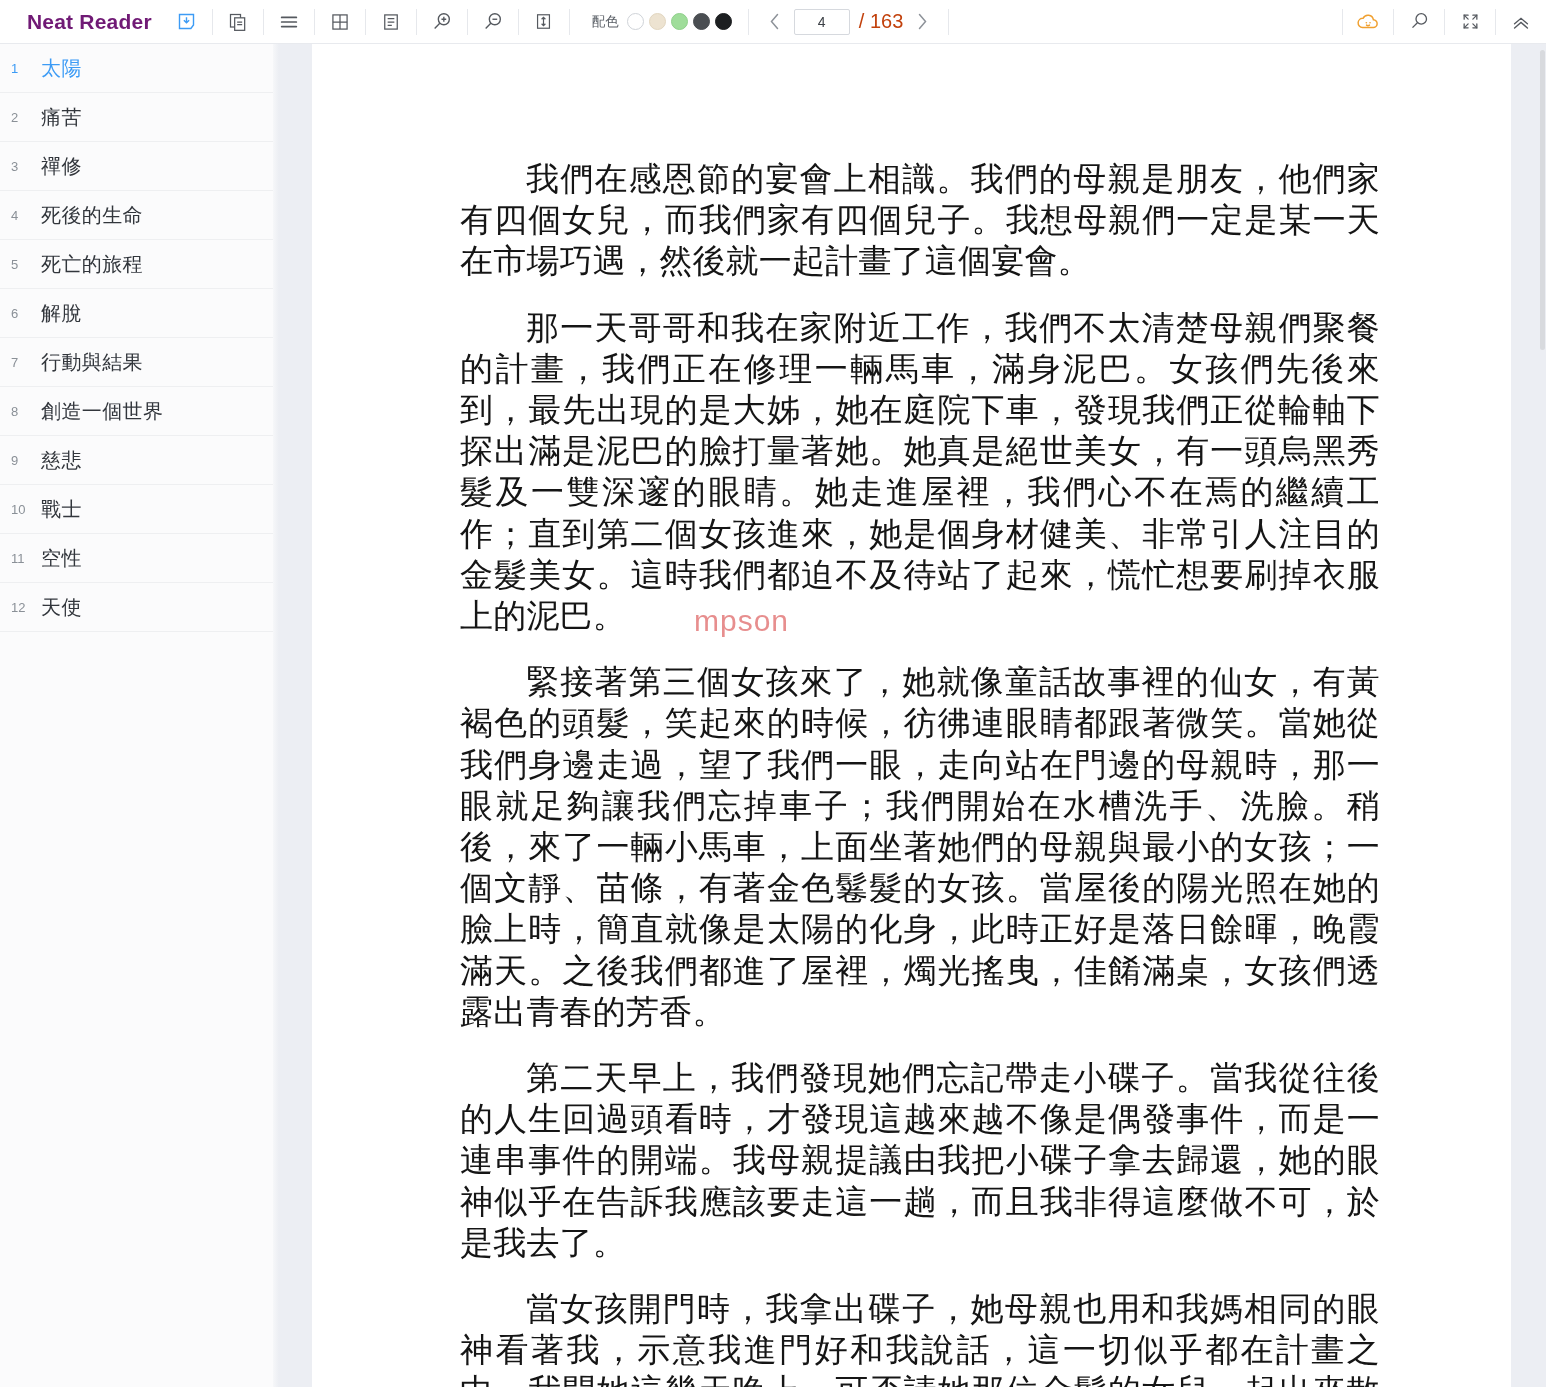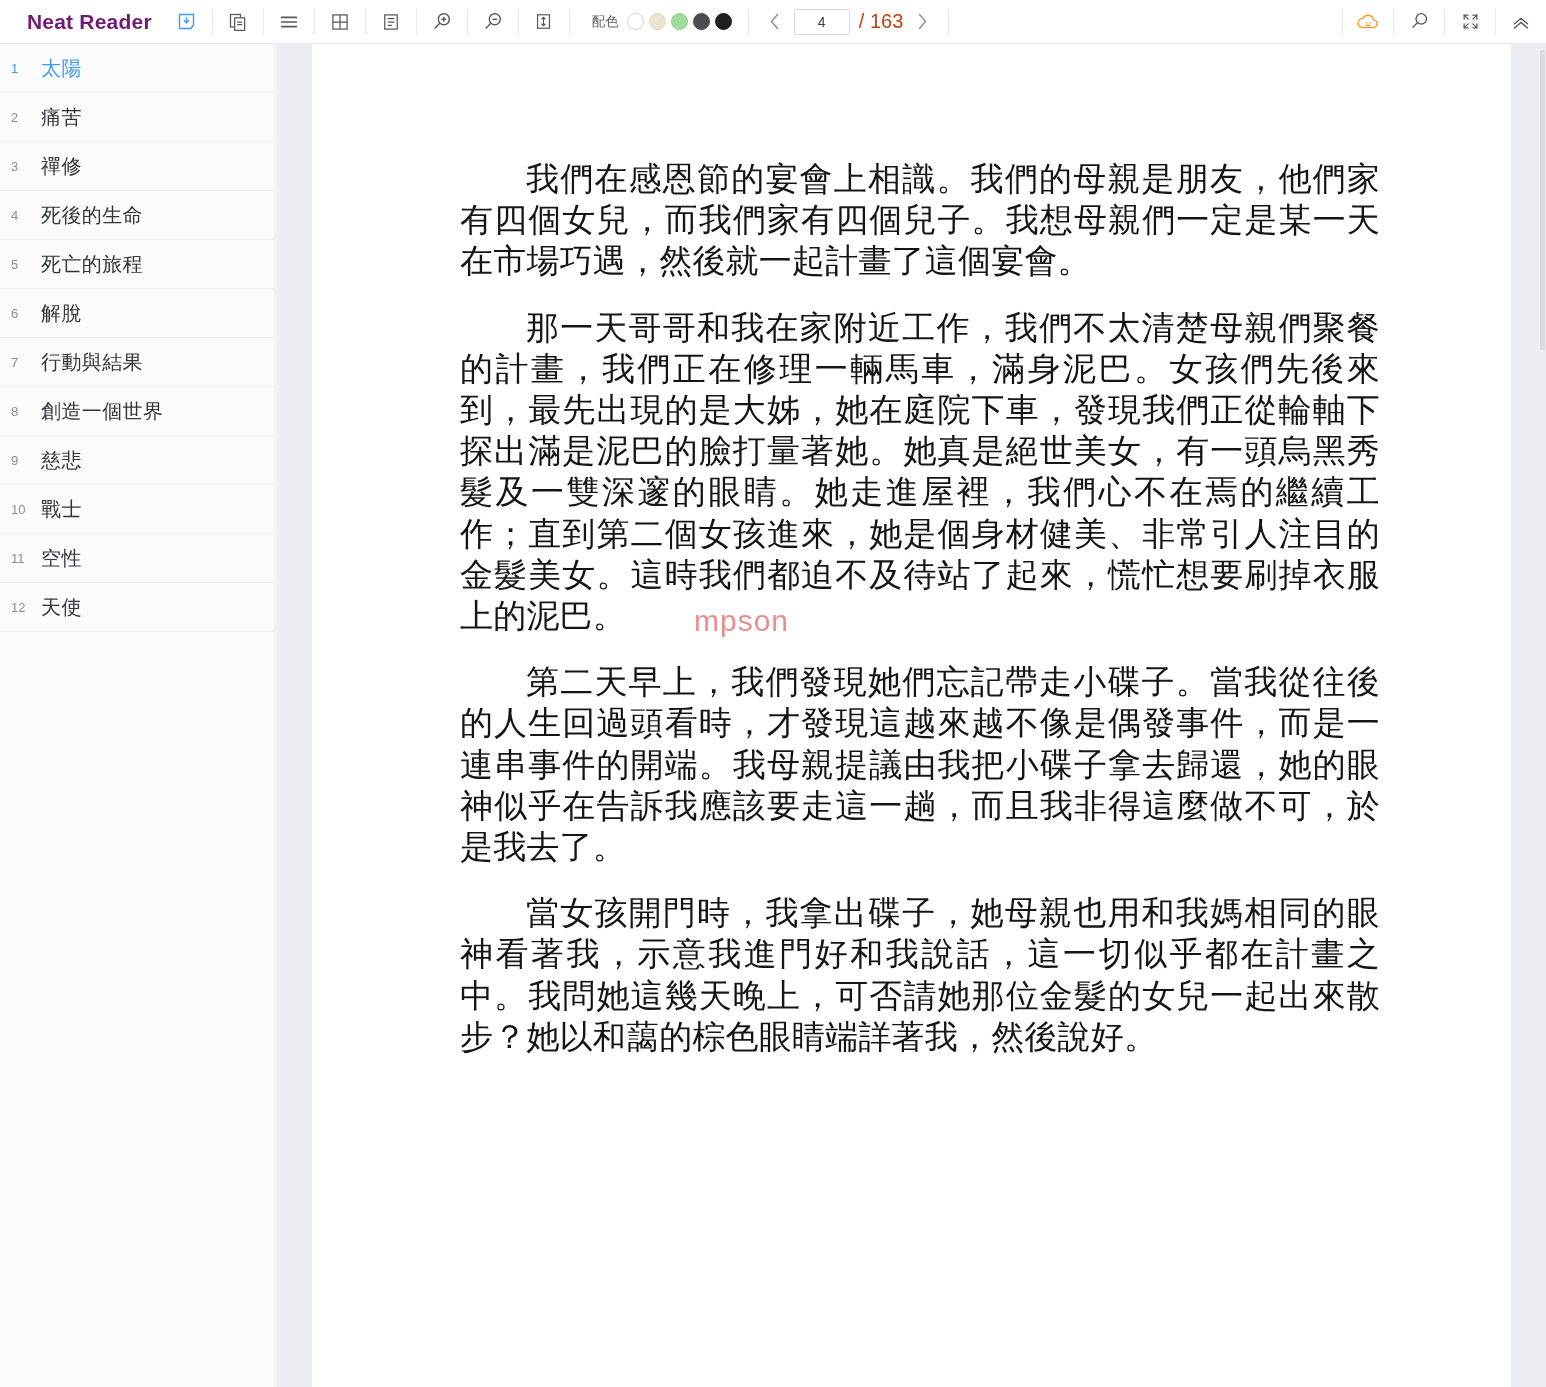--- a/index.html
+++ b/index.html
@@ -423,20 +423,21 @@
   </div>
 </div>
 
 <div id="gutter-left"></div>
 <div id="gutter-right"></div>
 
 <div id="reader">
   <div id="page-body">
     <p class="para">我們在感恩節的宴會上相識。我們的母親是朋友，他們家有四個女兒，而我們家有四個兒子。我想母親們一定是某一天在市場巧遇，然後就一起計畫了這個宴會。</p>
     <p class="para">那一天哥哥和我在家附近工作，我們不太清楚母親們聚餐的計畫，我們正在修理一輛馬車，滿身泥巴。女孩們先後來到，最先出現的是大姊，她在庭院下車，發現我們正從輪軸下探出滿是泥巴的臉打量著她。她真是絕世美女，有一頭烏黑秀髮及一雙深邃的眼睛。她走進屋裡，我們心不在焉的繼續工作；直到第二個女孩進來，她是個身材健美、非常引人注目的金髮美女。這時我們都迫不及待站了起來，慌忙想要刷掉衣服上的泥巴。</p>
+    <p class="para">緊接著第三個女孩來了，她就像童話故事裡的仙女，有黃褐色的頭髮，笑起來的時候，彷彿連眼睛都跟著微笑。當她從我們身邊走過，望了我們一眼，走向站在門邊的母親時，那一眼就足夠讓我們忘掉車子；我們開始在水槽洗手、洗臉。稍後，來了一輛小馬車，上面坐著她們的母親與最小的女孩；一個文靜、苗條，有著金色鬈髮的女孩。當屋後的陽光照在她的臉上時，簡直就像是太陽的化身，此時正好是落日餘暉，晚霞滿天。之後我們都進了屋裡，燭光搖曳，佳餚滿桌，女孩們透露出青春的芳香。</p>
     <p class="para">第二天早上，我們發現她們忘記帶走小碟子。當我從往後的人生回過頭看時，才發現這越來越不像是偶發事件，而是一連串事件的開端。我母親提議由我把小碟子拿去歸還，她的眼神似乎在告訴我應該要走這一趟，而且我非得這麼做不可，於是我去了。</p>
     <p class="para">當女孩開門時，我拿出碟子，她母親也用和我媽相同的眼神看著我，示意我進門好和我說話，這一切似乎都在計畫之中。我問她這幾天晚上，可否請她那位金髮的女兒一起出來散步？她以和藹的棕色眼睛端詳著我，然後說好。</p>
     <div id="watermark">mpson</div>
   </div>
 </div>
 
 <div id="scroll-track">
   <div id="scroll-thumb"></div>
 </div>
 

